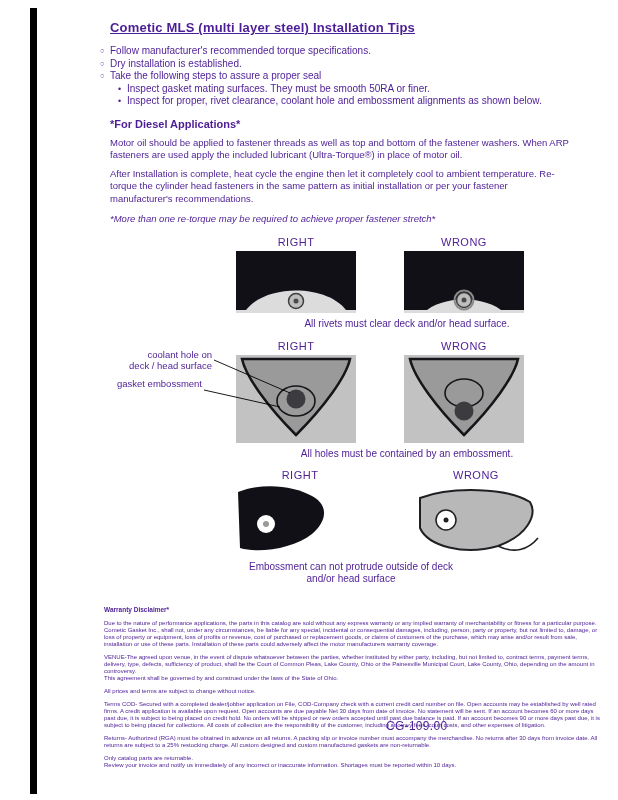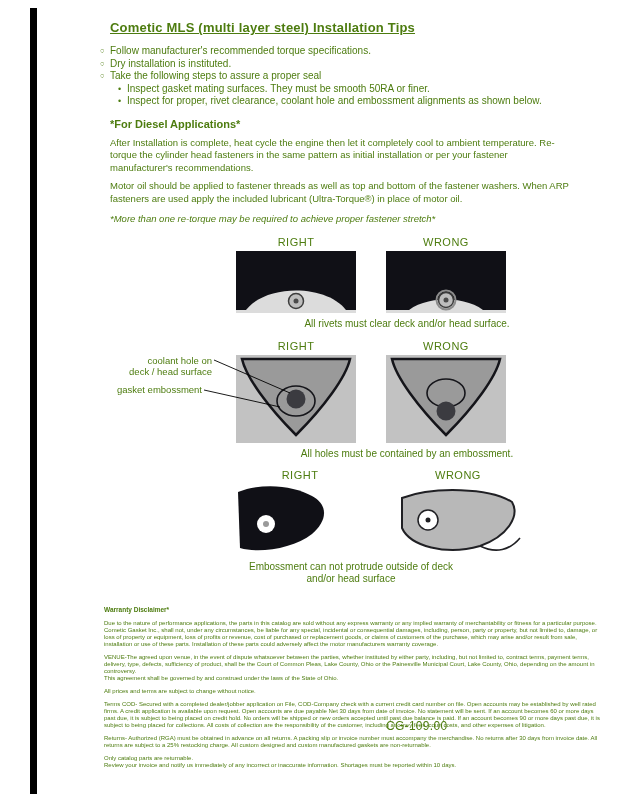--- a/index.html
+++ b/index.html
@@ -1,47 +1,47 @@
 <!DOCTYPE html>
 <html><head>
 <meta charset="utf-8">
 <style>
   * { margin:0; padding:0; box-sizing:border-box; }
   html,body { background:#ffffff; }
   .page {
     position:relative; width:618px; height:800px; background:#ffffff;
-    font-family:"Liberation Sans", sans-serif; color:#4d7c0f; overflow:hidden;
+    font-family:"Liberation Sans", sans-serif; color:#4c1d95; overflow:hidden;
   }
   .spine { position:absolute; left:30px; top:8px; width:7px; height:786px; background:#000; }
   .content { position:absolute; left:96px; top:20px; width:482px; }
 
   .title { font-size:13px; font-weight:bold; text-decoration:underline; margin:0 0 10px 14px; letter-spacing:0.2px; }
 
   .bullets { margin-left:4px; }
   .b-row { display:flex; font-size:10px; line-height:12.5px; }
   .b-marker { width:10px; font-size:7.5px; line-height:12.5px; flex:none; }
   .b-row.sub { margin-left:18px; }
   .b-row.sub .b-marker { font-size:9px; width:9px; }
 
   .diesel-heading { font-size:11px; font-weight:bold; margin:10px 0 0 14px; line-height:13px; }
   .diesel-para { font-size:9.5px; line-height:12.5px; margin:6px 0 0 14px; width:460px; }
   .retorque-note { font-size:9.5px; line-height:12.5px; margin:8px 0 0 14px; width:460px;font-style:italic; }
 
   .dg-block { margin-top:10px; }
   .dg-block.b3 { margin-top:8px; }
-  .dg-row { display:flex; gap:30px; margin-left:140px; }
+  .dg-row { display:flex; gap:48px; margin-left:140px; }
   .dg-col { width:120px; }
   .dg-col.wide { width:128px; }
   .dg-label { text-align:center; font-size:11px; height:13px; margin-bottom:2px; letter-spacing:0.5px; }
   .dg-col svg { display:block; }
   .dg-caption { font-size:10px; line-height:12.5px; margin:5px 0 0 140px;text-align:center; }
   .dg-caption.c3 { width:230px; }
 
   .row2-wrap { position:relative; }
-  .annot { position:absolute; text-align:right; font-size:9.5px; line-height:11px;margin-top:6px; }
+  .annot { position:absolute; text-align:right; font-size:9.5px; line-height:11px; }
   .annot.a1 { left:16px; top:9px; width:100px; }
   .annot.a2 { left:6px; top:38px; width:100px; }
   .annot span { display:block; }
   .annot-lines { position:absolute; left:0; top:0; pointer-events:none; }
 
   .warranty { margin:20px 0 0 8px; width:500px; }
   .w-heading { font-size:6.5px; font-weight:bold; margin-bottom:7px; }
   .warranty p { font-size:6px; line-height:7px; margin-bottom:6px; }
   .warranty p.mb0 { margin-bottom:0; }
 
@@ -57,39 +57,39 @@
 
     <div class="title">Cometic MLS (multi layer steel) Installation Tips</div>
 
     <div class="bullets">
       <div class="b-row">
         <span class="b-marker">○</span>
         <span>Follow manufacturer's recommended torque specifications.</span>
       </div>
       <div class="b-row">
         <span class="b-marker">○</span>
-        <span>Dry installation is instituted.</span>
+        <span>Dry installation is established.</span>
       </div>
       <div class="b-row">
         <span class="b-marker">○</span>
         <span>Take the following steps to assure a proper seal</span>
       </div>
       <div class="b-row sub">
         <span class="b-marker">•</span>
         <span>Inspect gasket mating surfaces.  They must be smooth 50RA or finer.</span>
       </div>
       <div class="b-row sub">
         <span class="b-marker">•</span>
         <span>Inspect for proper, rivet clearance, coolant hole and embossment alignments as shown below.</span>
       </div>
     </div>
 
     <div class="diesel-heading">*For Diesel Applications*</div>
+    <div class="diesel-para">Motor oil should be applied to fastener threads as well as top and bottom of the fastener washers. When ARP fasteners are used apply the included lubricant (Ultra-Torque®) in place of motor oil.</div>
     <div class="diesel-para">After Installation is complete, heat cycle the engine then let it completely cool to ambient temperature. Re-torque the cylinder head fasteners in the same pattern as initial installation or per your fastener manufacturer's recommendations.</div>
-    <div class="diesel-para">Motor oil should be applied to fastener threads as well as top and bottom of the fastener washers. When ARP fasteners are used apply the included lubricant (Ultra-Torque®) in place of motor oil.</div>
     <div class="retorque-note">*More than one re-torque may be required to achieve proper fastener stretch*</div>
 
     <div class="dg-block">
       <div class="dg-row">
         <div class="dg-col">
           <div class="dg-label">RIGHT</div>
           <svg width="120" height="62" viewBox="0 0 120 62">
             <rect width="120" height="62" fill="#101016"></rect>
             <path d="M8,62 C26,32 94,32 112,62 Z" fill="#dcdcdc"></path>
             <rect y="59" width="120" height="3" fill="#dcdcdc"></rect>

